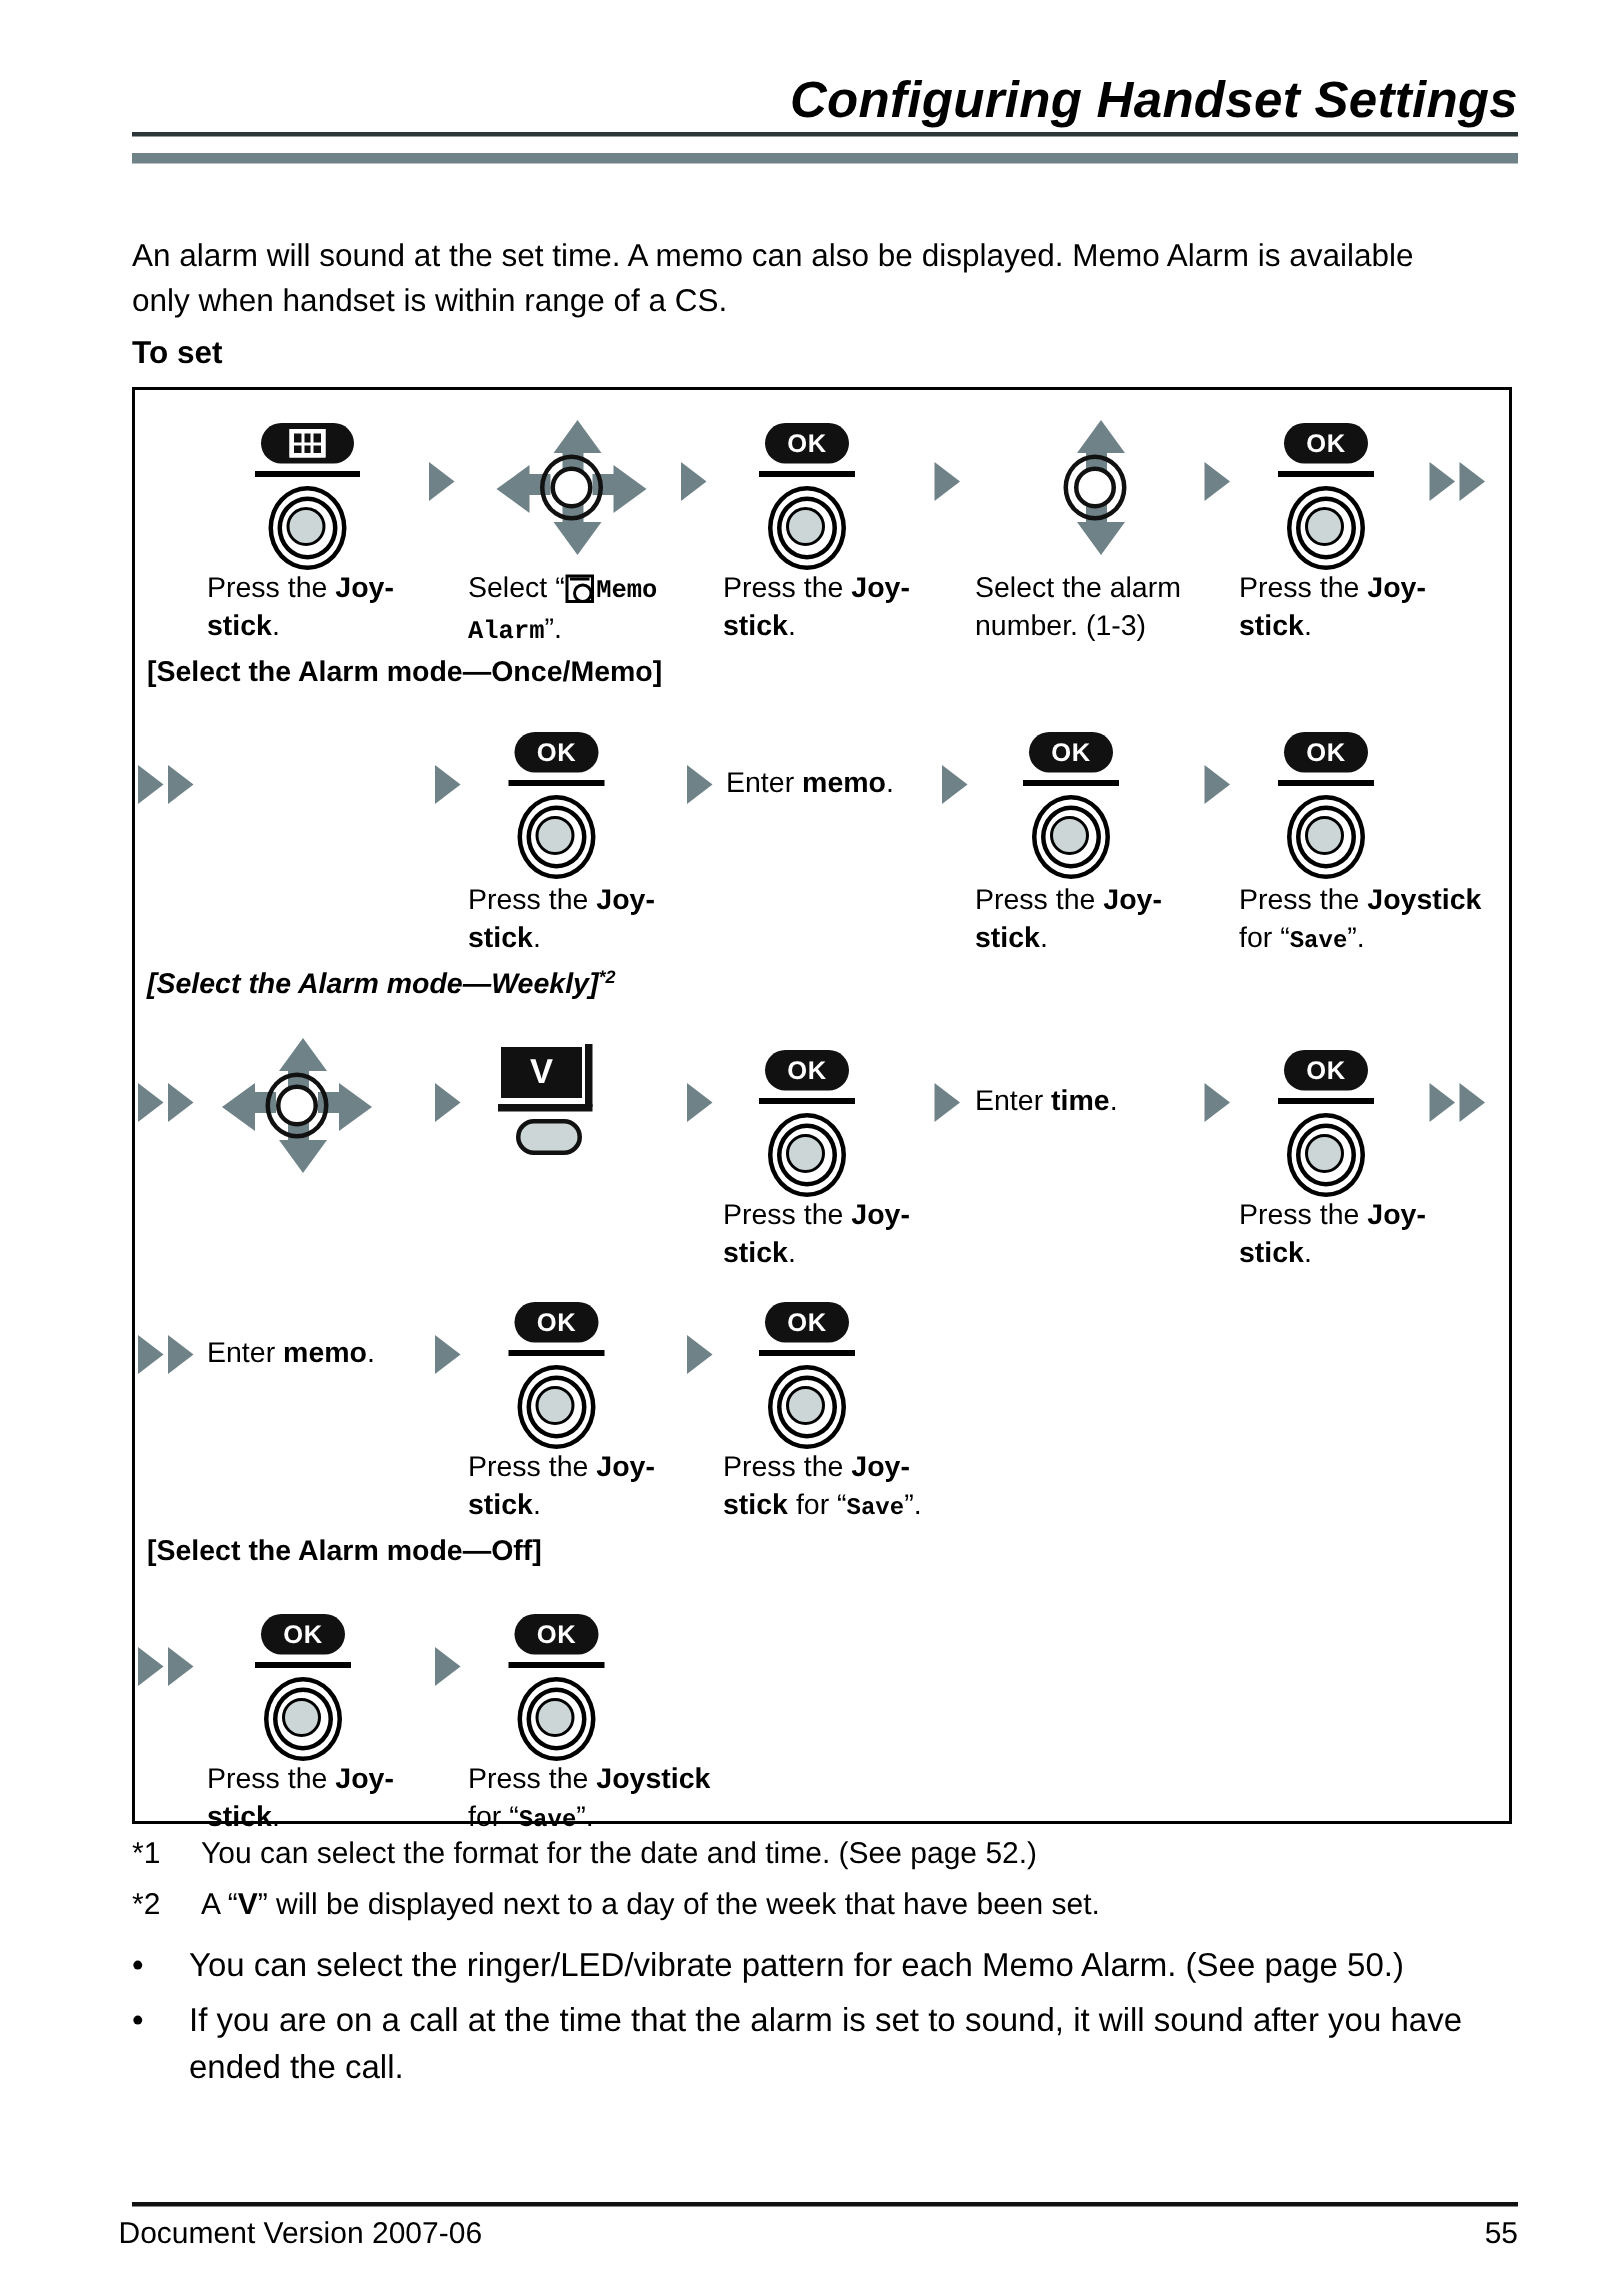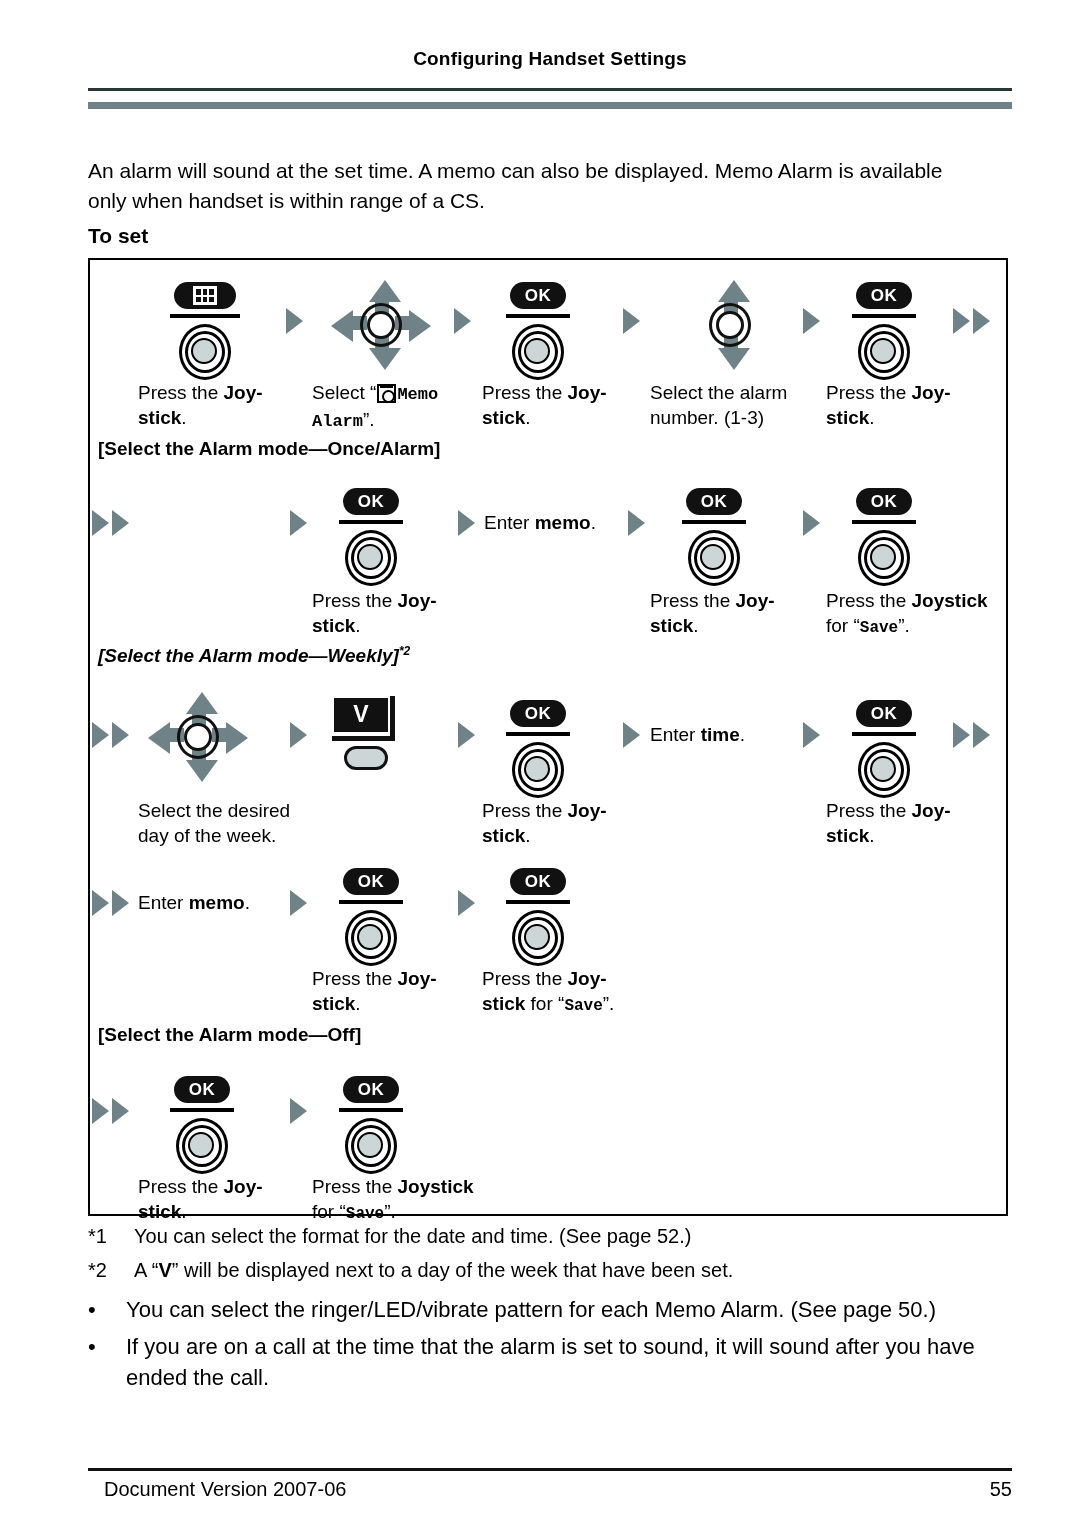--- a/index.html
+++ b/index.html
@@ -7,21 +7,21 @@
     width:1080px;height:1529px;background:#ffffff;
     font-family:"Liberation Sans", sans-serif;
     color:#000;
     -webkit-font-smoothing:antialiased;
   }
   .page{position:relative;width:1080px;height:1529px;box-sizing:border-box;}
 
   
   .hdr-title{
     position:absolute;left:88px;top:48px;width:924px;
-    text-align:center;font-size:19px;font-weight:bold;
+    text-align:right;font-size:34px;font-weight:bold;font-style:italic;
     letter-spacing:.2px;
   }
   .rule-thin{position:absolute;left:88px;top:88px;width:924px;height:3px;background:#2b3638;}
   .rule-thick{position:absolute;left:88px;top:102px;width:924px;height:7px;background:#6e8288;}
 
   
   .h1{position:absolute;left:88px;top:120px;font-size:28px;font-weight:bold;letter-spacing:.2px;}
   .intro{position:absolute;left:88px;top:156px;width:890px;font-size:21px;line-height:30px;}
   .h2{position:absolute;left:88px;top:224px;font-size:21px;font-weight:bold;}
 
@@ -110,21 +110,21 @@
   
   .fn{position:absolute;font-size:20px;line-height:28px;}
   .fn .mk{position:absolute;left:0;top:0;}
   .bul{position:absolute;font-size:22px;line-height:31px;}
   .bul .dot{position:absolute;left:0;top:0;font-size:22px;}
 
   .vglyph{font-family:"Liberation Sans",sans-serif;font-weight:bold;}
 
   
   .foot-rule{position:absolute;left:88px;top:1468px;width:924px;height:3px;background:#111;}
-  .foot-l{position:absolute;left:104px;top:1478px;font-size:20px;}
+  .foot-l{position:absolute;left:79px;top:1478px;font-size:20px;}
   .foot-r{position:absolute;left:88px;top:1478px;width:924px;text-align:right;font-size:20px;}
 </style>
 </head>
 <body>
 
 <div class="page">
 
   <div class="hdr-title">Configuring Handset Settings</div>
   <div class="rule-thin"></div>
   <div class="rule-thick"></div>
@@ -222,21 +222,21 @@
     </div>
 
     <div class="cap" style="left:560px;top:120px;width:175px;">
       <span>Select the alarm</span><br><span>number. (1-3)</span>
     </div>
 
     <div class="cap" style="left:736px;top:120px;width:160px;">
       <span>Press the </span><b>Joy-</b><br><b>stick</b><span>.</span>
     </div>
 
-    <div class="sec-head" style="left:8px;top:178px;">[Select the Alarm mode—Once/Alarm]</div>
+    <div class="sec-head" style="left:8px;top:178px;">[Select the Alarm mode—Once/Memo]</div>
 
     <div class="arw2" style="left:2px;top:250px;width:40px;height:26px;"></div>
 
 
     <div class="arw" style="left:200px;top:250px;"></div>
 
     <div class="keycap" style="left:253px;top:228px;">
       <div class="pill" style="width:56px;">OK</div>
       <div class="bar" style="width:64px;"></div>
     </div>
@@ -343,23 +343,20 @@
       <div class="bar" style="width:64px;"></div>
     </div>
     <div class="joy" style="left:768px;top:482px;">
       <div class="r1"></div>
         <div class="r2"></div>
         <div class="r3"></div>
     </div>
 
     <div class="arw2" style="left:863px;top:462px;width:40px;height:26px;"></div>
 
-    <div class="cap" style="left:48px;top:538px;width:180px;">
-      <span>Select the desired</span><br><span>day of the week.</span>
-    </div>
 
 
     <div class="cap" style="left:392px;top:538px;width:150px;">
       <span>Press the </span><b>Joy-</b><br><b>stick</b><span>.</span>
     </div>
 
     <div class="cap" style="left:736px;top:538px;width:160px;">
       <span>Press the </span><b>Joy-</b><br><b>stick</b><span>.</span>
     </div>
 

